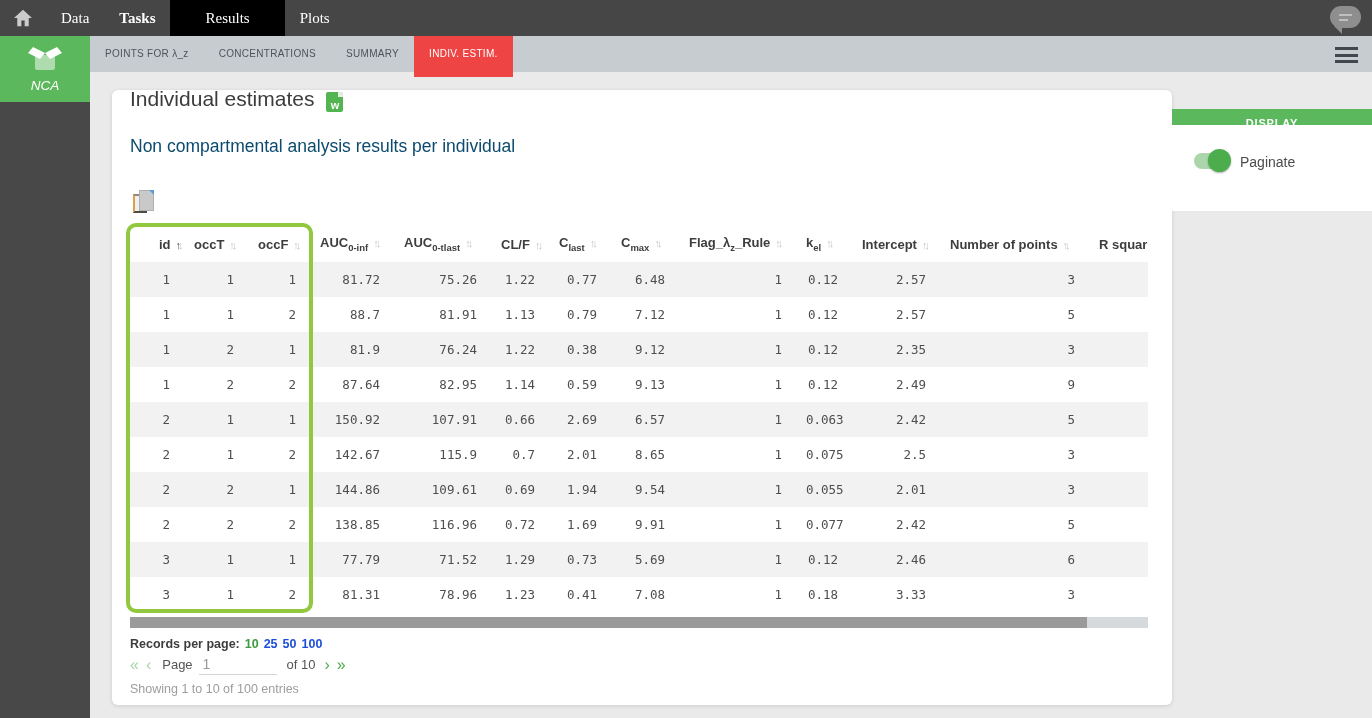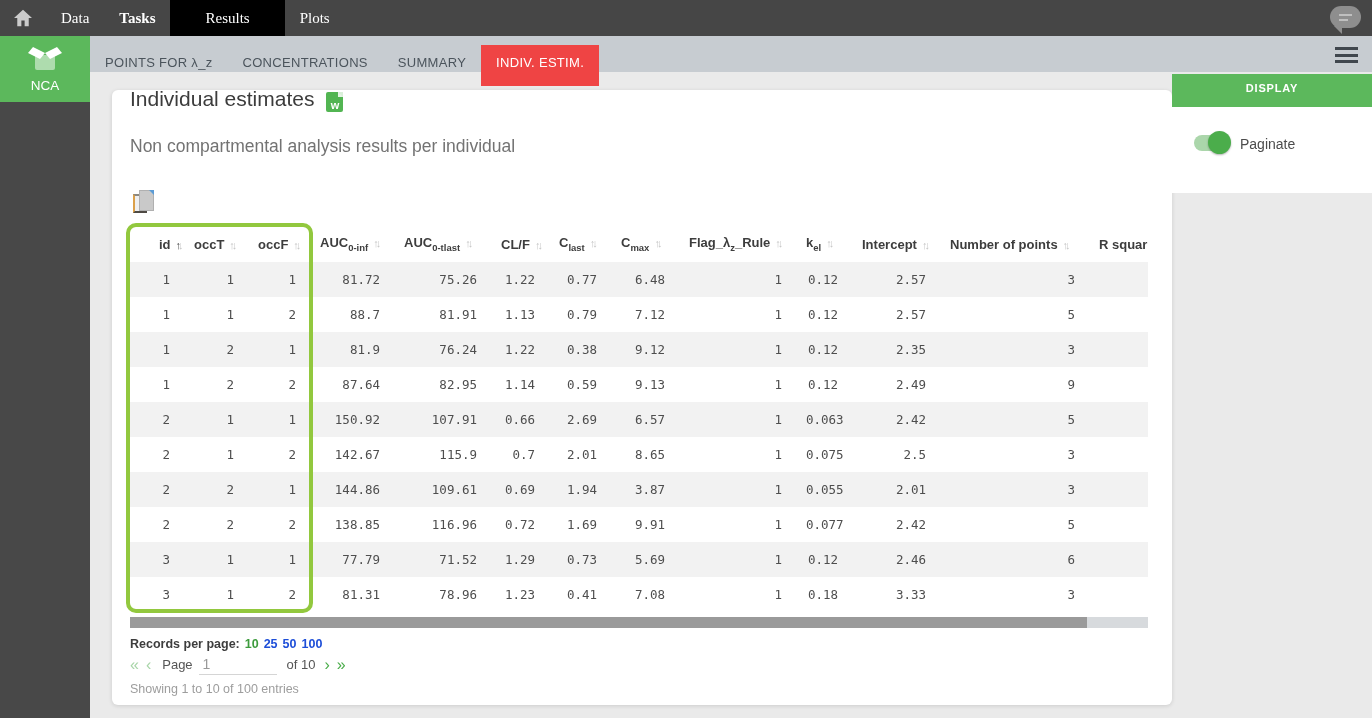--- a/index.html
+++ b/index.html
@@ -13,41 +13,41 @@
   .home-btn{width:46px;display:flex;align-items:center;justify-content:center;cursor:pointer;}
   .nav-item{color:#fff;font-size:15px;display:flex;align-items:center;padding:0 15px;cursor:pointer;}
   .nav-item.bold{font-weight:bold;}
   .nav-item.active{background:#000000;padding:0 35px;}
   .chat-icon{position:absolute;right:11px;top:6px;width:31px;height:22px;background:#8e8e8e;border-radius:11px;display:flex;flex-direction:column;align-items:center;justify-content:center;gap:3px;cursor:pointer;}
   .chat-icon::after{content:'';position:absolute;left:4px;bottom:-6px;width:0;height:0;border-top:8px solid #8e8e8e;border-left:8px solid transparent;}
   .chat-line1{width:13px;height:2px;background:#bfbfbf;}
   .chat-line2{width:9px;height:2px;background:#bfbfbf;align-self:flex-start;margin-left:9px;}
   
   .sidebar{position:absolute;top:36px;left:0;width:90px;height:682px;background:#484848;z-index:20;}
-  .nca-tile{height:66px;background:#5cb85c;color:#fff;text-align:center;cursor:pointer;padding-top:8px;box-sizing:border-box;}
+  .nca-tile{height:66px;background:#5cb85c;color:#fff;text-align:center;cursor:pointer;padding-top:8px;box-sizing:border-box;font-style:italic;}
   .nca-label{font-size:13.5px;margin-top:2px;}
   
   .tabbar{position:absolute;top:36px;left:90px;width:1282px;height:36px;background:#c7ccd1;display:flex;align-items:flex-start;z-index:10;}
-  .tab{padding:0 15px;line-height:36px;font-size:13px;letter-spacing:.3px;color:#4b545c;cursor:pointer;white-space:nowrap;margin-top:9px;}
+  .tab{padding:0 15px;line-height:36px;font-size:10px;letter-spacing:.3px;color:#4b545c;cursor:pointer;white-space:nowrap;}
   .tab.active{background:#ef4444;color:#fff;height:41px;}
   .hamburger{position:absolute;right:14px;top:11px;width:23px;cursor:pointer;}
   .hamburger span{display:block;height:3px;background:#40474e;margin-bottom:3.5px;}
   
   .display-panel{position:absolute;top:74px;right:0;width:200px;z-index:5;}
-  .display-header{height:33px;background:#5cb85c;color:#fff;font-size:11px;font-weight:bold;letter-spacing:.8px;text-align:center;line-height:29px;}
+  .display-header{height:16px;background:#5cb85c;color:#fff;font-size:11px;font-weight:bold;letter-spacing:.8px;text-align:center;line-height:29px;margin-top:35px;}
   .display-body{height:86px;background:#fff;position:relative;}
   .toggle{position:absolute;left:22px;top:28px;width:35px;height:16px;background:#abd6ab;border-radius:8px;cursor:pointer;}
   .toggle-knob{position:absolute;right:-2px;top:-4px;width:23px;height:23px;border-radius:50%;background:#4bad4b;box-shadow:0 1px 2px rgba(0,0,0,.3);}
   .toggle-label{position:absolute;left:68px;top:29px;font-size:14px;color:#4c4c4c;}
   
   .card{position:absolute;top:90px;left:112px;width:1060px;height:615px;background:#fff;border-radius:6px;box-shadow:0 1px 4px rgba(0,0,0,.13);z-index:4;}
   .page-title{position:absolute;left:18px;top:-5px;font-size:21px;color:#3c3c3c;line-height:28px;}
   .w-icon{display:inline-block;position:relative;width:17px;height:20px;background:#52b552;border-radius:2px;margin-left:12px;vertical-align:-3px;cursor:pointer;color:#fff;font-size:11px;font-weight:bold;text-align:center;line-height:26px;}
   .w-icon::after{content:'';position:absolute;top:0;right:0;border-top:5px solid #d9efd9;border-left:5px solid rgba(255,255,255,.85);}
-  .subtitle{position:absolute;left:18px;top:46px;font-size:17.5px;color:#737373;}
+  .subtitle{position:absolute;left:18px;top:46px;font-size:17.5px;color:#0c4a6e;}
   
   .copy-icon{position:absolute;left:20px;top:100px;width:24px;height:26px;cursor:pointer;}
   .copy-back{position:absolute;left:1px;top:4px;width:14px;height:19px;background:#efefef;border-left:2px solid #dba04a;border-bottom:2px solid #4e4a44;border-top:2px solid #8c8880;box-sizing:border-box;}
   .copy-front{position:absolute;left:7px;top:0;width:15px;height:21px;background:#c9c9c9;border:1px solid #b0b0b0;box-sizing:border-box;}
   .copy-front::after{content:'';position:absolute;top:-1px;right:-1px;border-top:5px solid #5b9bd5;border-left:5px solid transparent;}
   
   .table-wrap{position:absolute;left:18px;top:136px;width:1018px;height:386px;overflow:hidden;}
   table{border-collapse:collapse;table-layout:fixed;width:1081px;}
   th{height:36px;text-align:left;padding:0 0 0 8px;font-size:13px;color:#3d3d3d;font-weight:bold;white-space:nowrap;cursor:pointer;box-sizing:border-box;}
   th sub{font-size:9.5px;}
@@ -249,21 +249,21 @@
             <td></td>
           </tr>
           <tr>
             <td>2</td>
             <td>2</td>
             <td>1</td>
             <td>144.86</td>
             <td>109.61</td>
             <td>0.69</td>
             <td>1.94</td>
-            <td>3.87</td>
+            <td>9.54</td>
             <td>1</td>
             <td>0.055</td>
             <td>2.01</td>
             <td>3</td>
             <td></td>
           </tr>
           <tr>
             <td>2</td>
             <td>2</td>
             <td>2</td>

